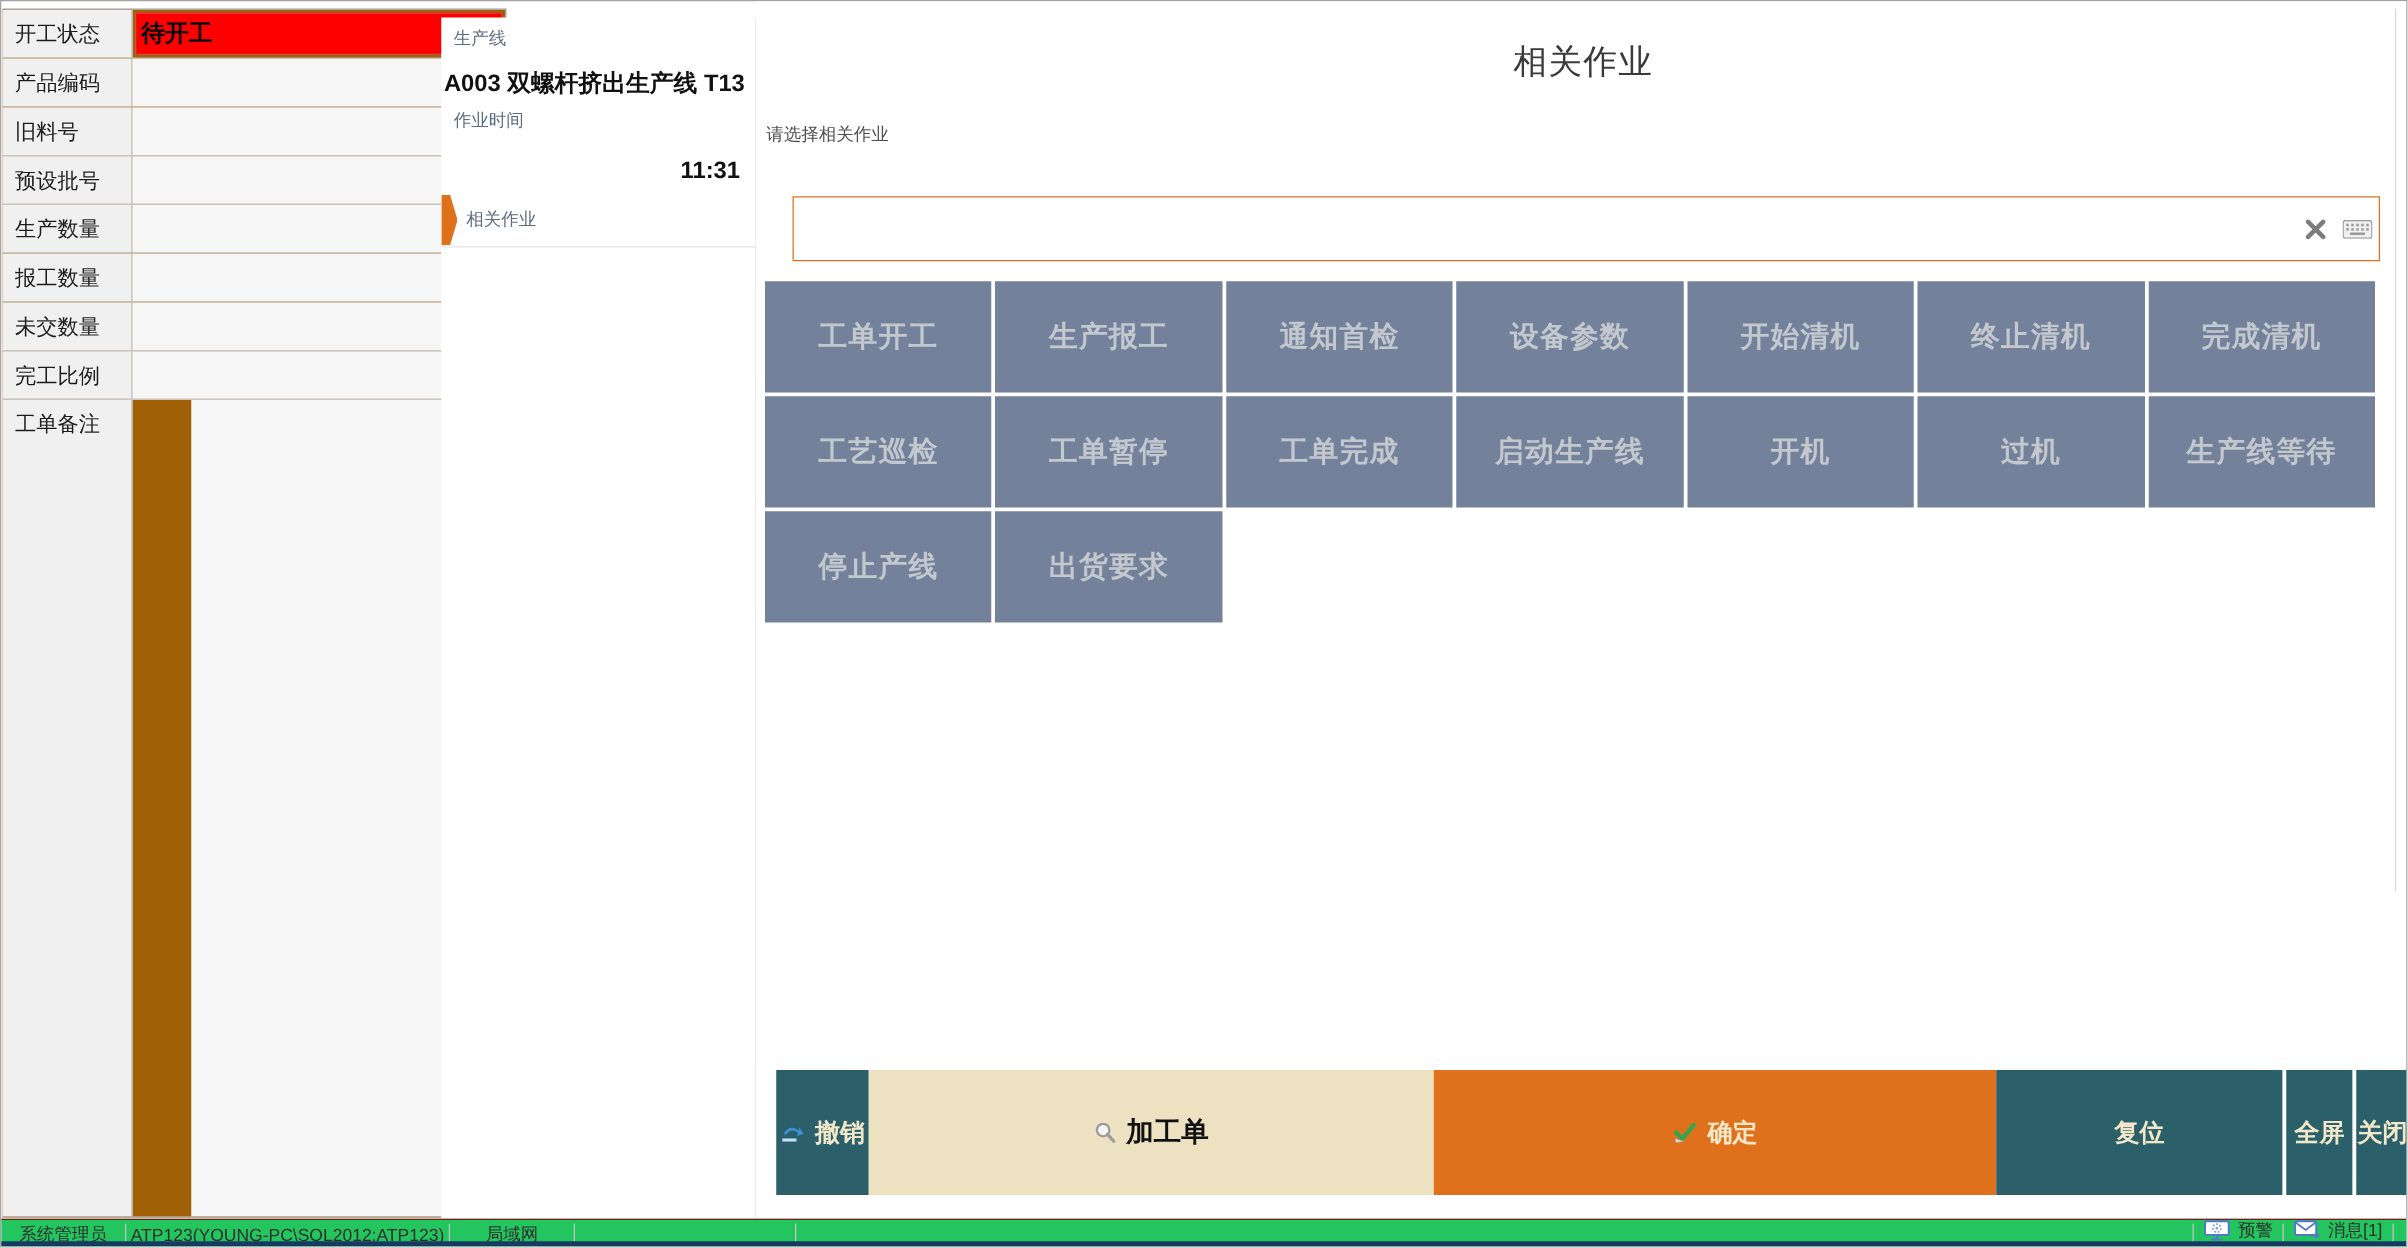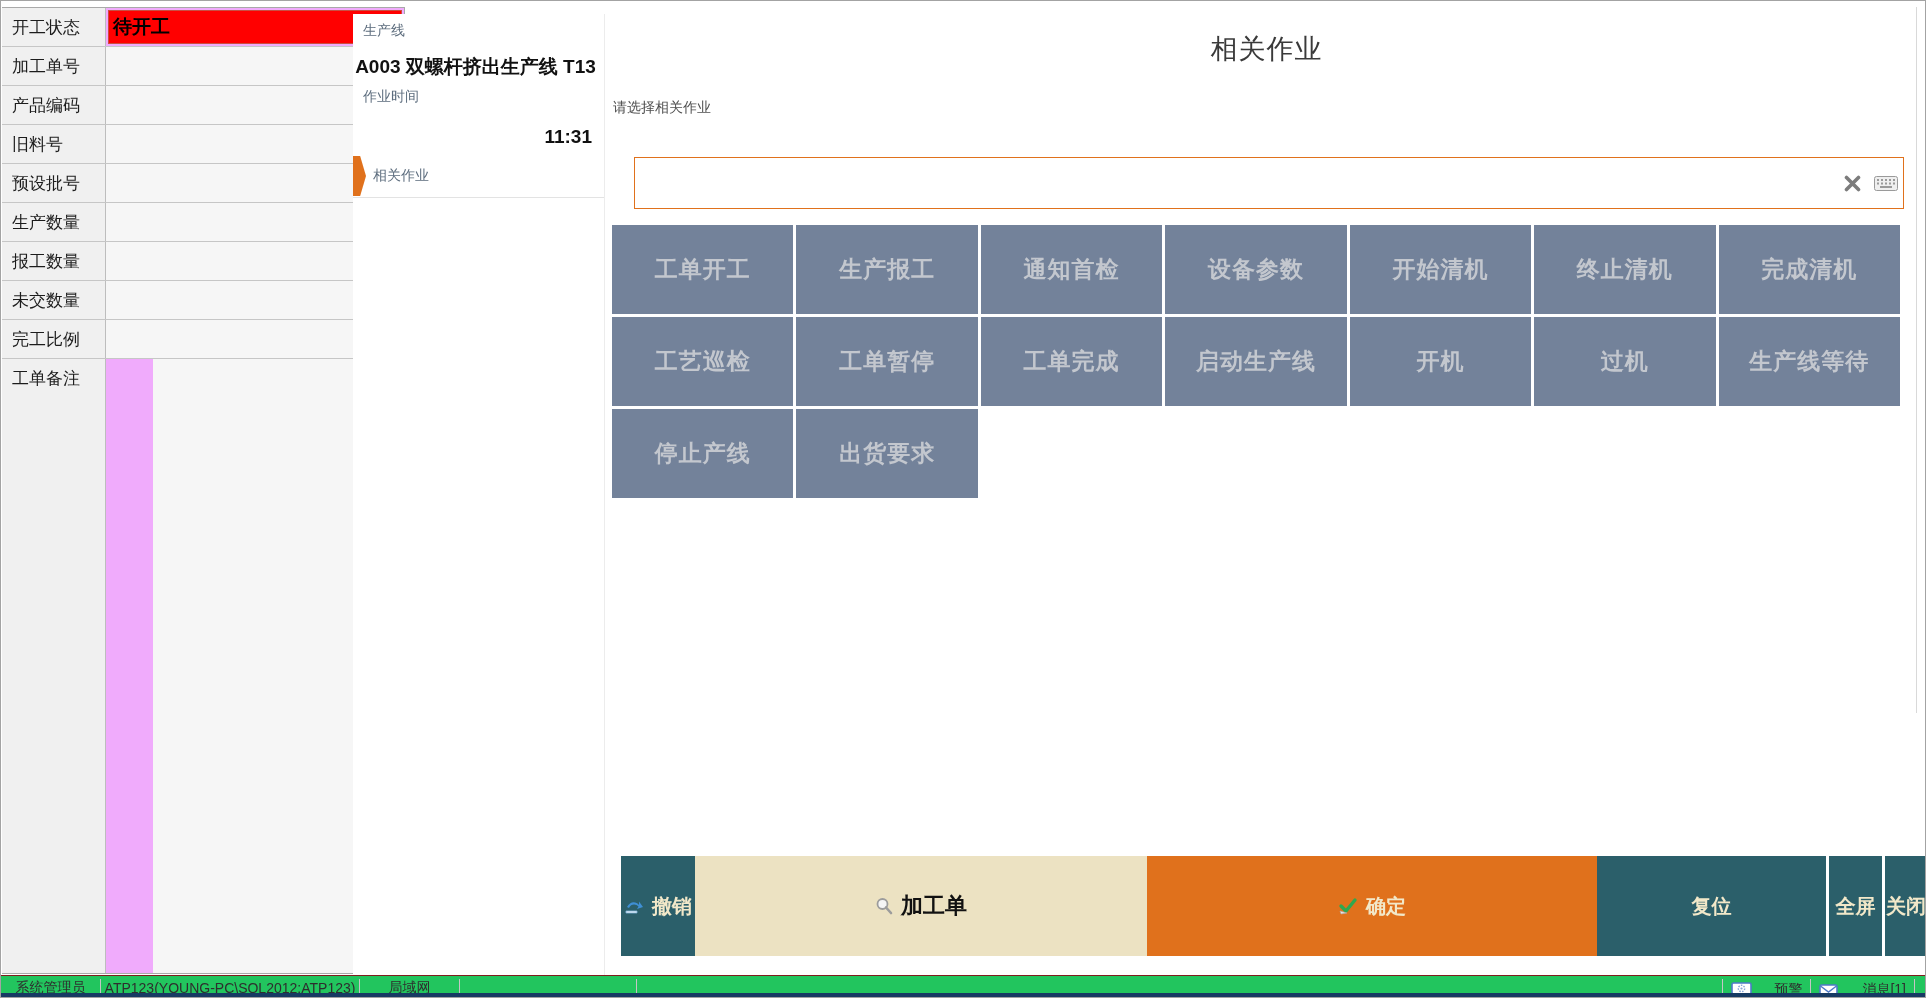--- a/index.html
+++ b/index.html
@@ -10,21 +10,21 @@
     --cream-text:#f2e8c9;
   }
   *{margin:0;padding:0;box-sizing:border-box;}
   html,body{background:#cfd4d8;}
   body{font-family:"Liberation Sans","DejaVu Sans",sans-serif;}
   .screen{position:relative;width:1926px;height:998px;background:#ffffff;
           border:1px solid #a3a3a3;overflow:hidden;}
 
   
   .sidebar{position:absolute;left:1px;top:6px;width:403px;height:967px;
-           background:#f0abfc;border:1px solid #a9a9a9;border-left:none;
+           background:#a16207;border:1px solid #a9a9a9;border-left:none;
            display:flex;flex-direction:column;}
   .side-row{display:flex;flex:0 0 39px;border-bottom:1px solid #c6c6c6;}
   .side-row:last-child{flex:1 1 auto;border-bottom:none;gap:47px;}
   .side-label{width:104px;background:#f0f0f0;border-right:1px solid #bdbdbd;
               font-size:17px;color:#1c1c1c;display:flex;align-items:center;
               padding:0 0 0 10px;white-space:nowrap;}
   .side-row:last-child .side-label{align-items:flex-start;padding-top:8px;}
   .side-value{flex:1;background:#f6f6f6;font-size:17px;color:#1c1c1c;
               display:flex;align-items:center;padding:0 4px;}
   .side-value.highlight{background:var(--status-red);
@@ -85,40 +85,36 @@
        border-left:3px solid #fff;}
 
   
   .status-bar{position:absolute;left:0;right:0;top:974px;height:24px;
         background:#22c55e;border-top:1px solid #7f1d1d;
         display:flex;align-items:center;font-size:14px;color:#2e2e2e;}
   .status-cell{display:flex;align-items:center;justify-content:center;
         height:100%;white-space:nowrap;}
   .status-sep{width:0;height:18px;border-left:1px solid #c5c5c5;}
   .status-spring{flex:1;}
-  .status-right{display:flex;align-items:flex-end;gap:22px;padding:0 8px;height:100%;}
+  .status-right{display:flex;align-items:flex-start;gap:6px;padding:0 8px;height:100%;}
   .navy-line{position:absolute;left:0;right:0;top:992px;height:4px;
         background:var(--navy);}
   .bottom-strip{position:absolute;left:0;right:0;top:996px;bottom:0;background:#e8e8e8;}
 
   svg{display:block;}
 </style>
 </head>
 <body>
 
 <div class="screen">
 
   <div class="sidebar">
     <div class="side-row">
       <div class="side-label">开工状态</div>
       <div class="side-value highlight">待开工</div>
-    </div>
-    <div class="side-row">
-      <div class="side-label">加工单号</div>
-      <div class="side-value"></div>
     </div>
     <div class="side-row">
       <div class="side-label">产品编码</div>
       <div class="side-value"></div>
     </div>
     <div class="side-row">
       <div class="side-label">旧料号</div>
       <div class="side-value"></div>
     </div>
     <div class="side-row">

